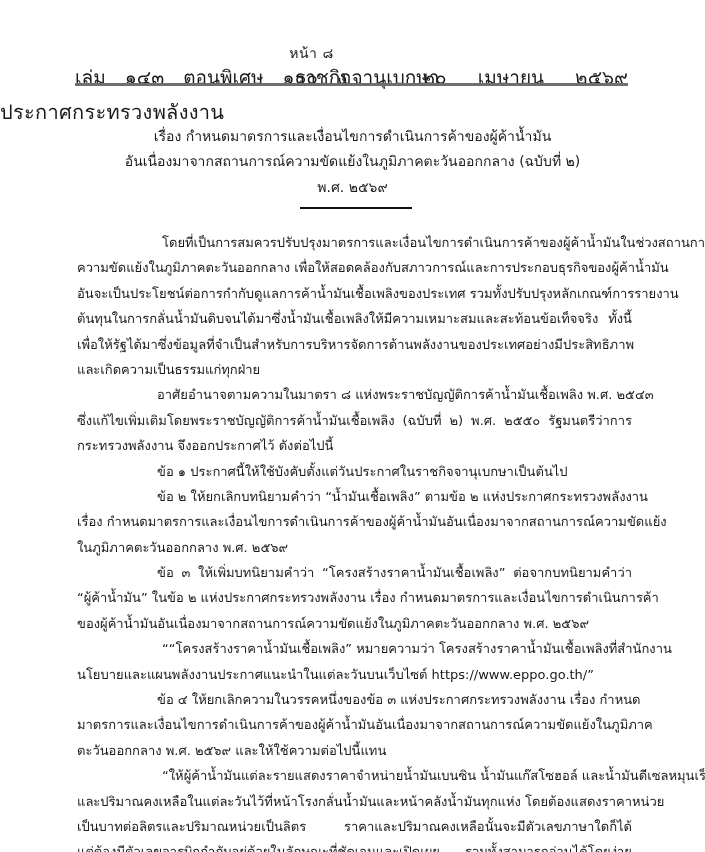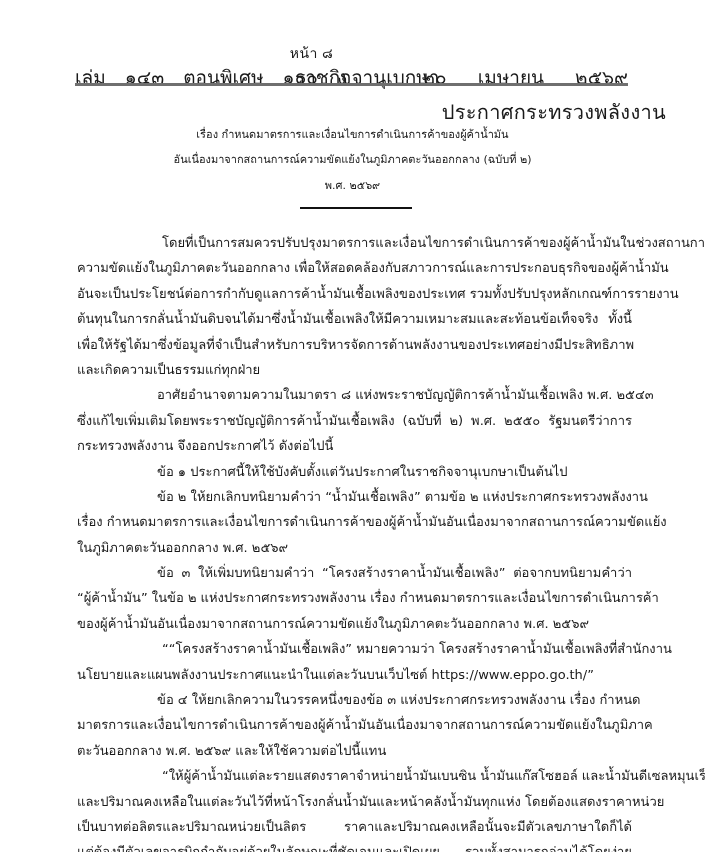--- a/index.html
+++ b/index.html
@@ -22,21 +22,20 @@
       height: 852px;
     }
     .page-number {
       position: absolute;
       top: 42px;
       left: 0;
       width: 623px;
       text-align: center;
       font-size: 14px;
       letter-spacing: 0.5px;
-      font-family: Liberation Serif, serif;
     }
     .gazette-header {
       position: absolute;
       top: 62px;
       left: 75px;
       width: 553px;
       height: 20px;
       font-size: 19px;
     }
     .gazette-header .left {
@@ -62,31 +61,30 @@
       left: 75px;
       width: 553px;
       height: 3px;
       background: #6f6f6f;
     }
     .title {
       position: absolute;
       top: 96px;
       left: 0;
       width: 642px;
-      text-align: right;
+      text-align: left;
       font-size: 20px;
       letter-spacing: 0.3px;
-      padding-left: 24px;
     }
     .subject {
       position: absolute;
       left: 0;
       width: 705px;
       text-align: center;
-      font-size: 11px;
+      font-size: 14px;
     }
     .subject.l1 { top: 125px; }
     .subject.l2 { top: 150px; }
     .subject.l3 { top: 176px; }
     .divider {
       position: absolute;
       top: 207px;
       left: 300px;
       width: 112px;
       height: 1.5px;

